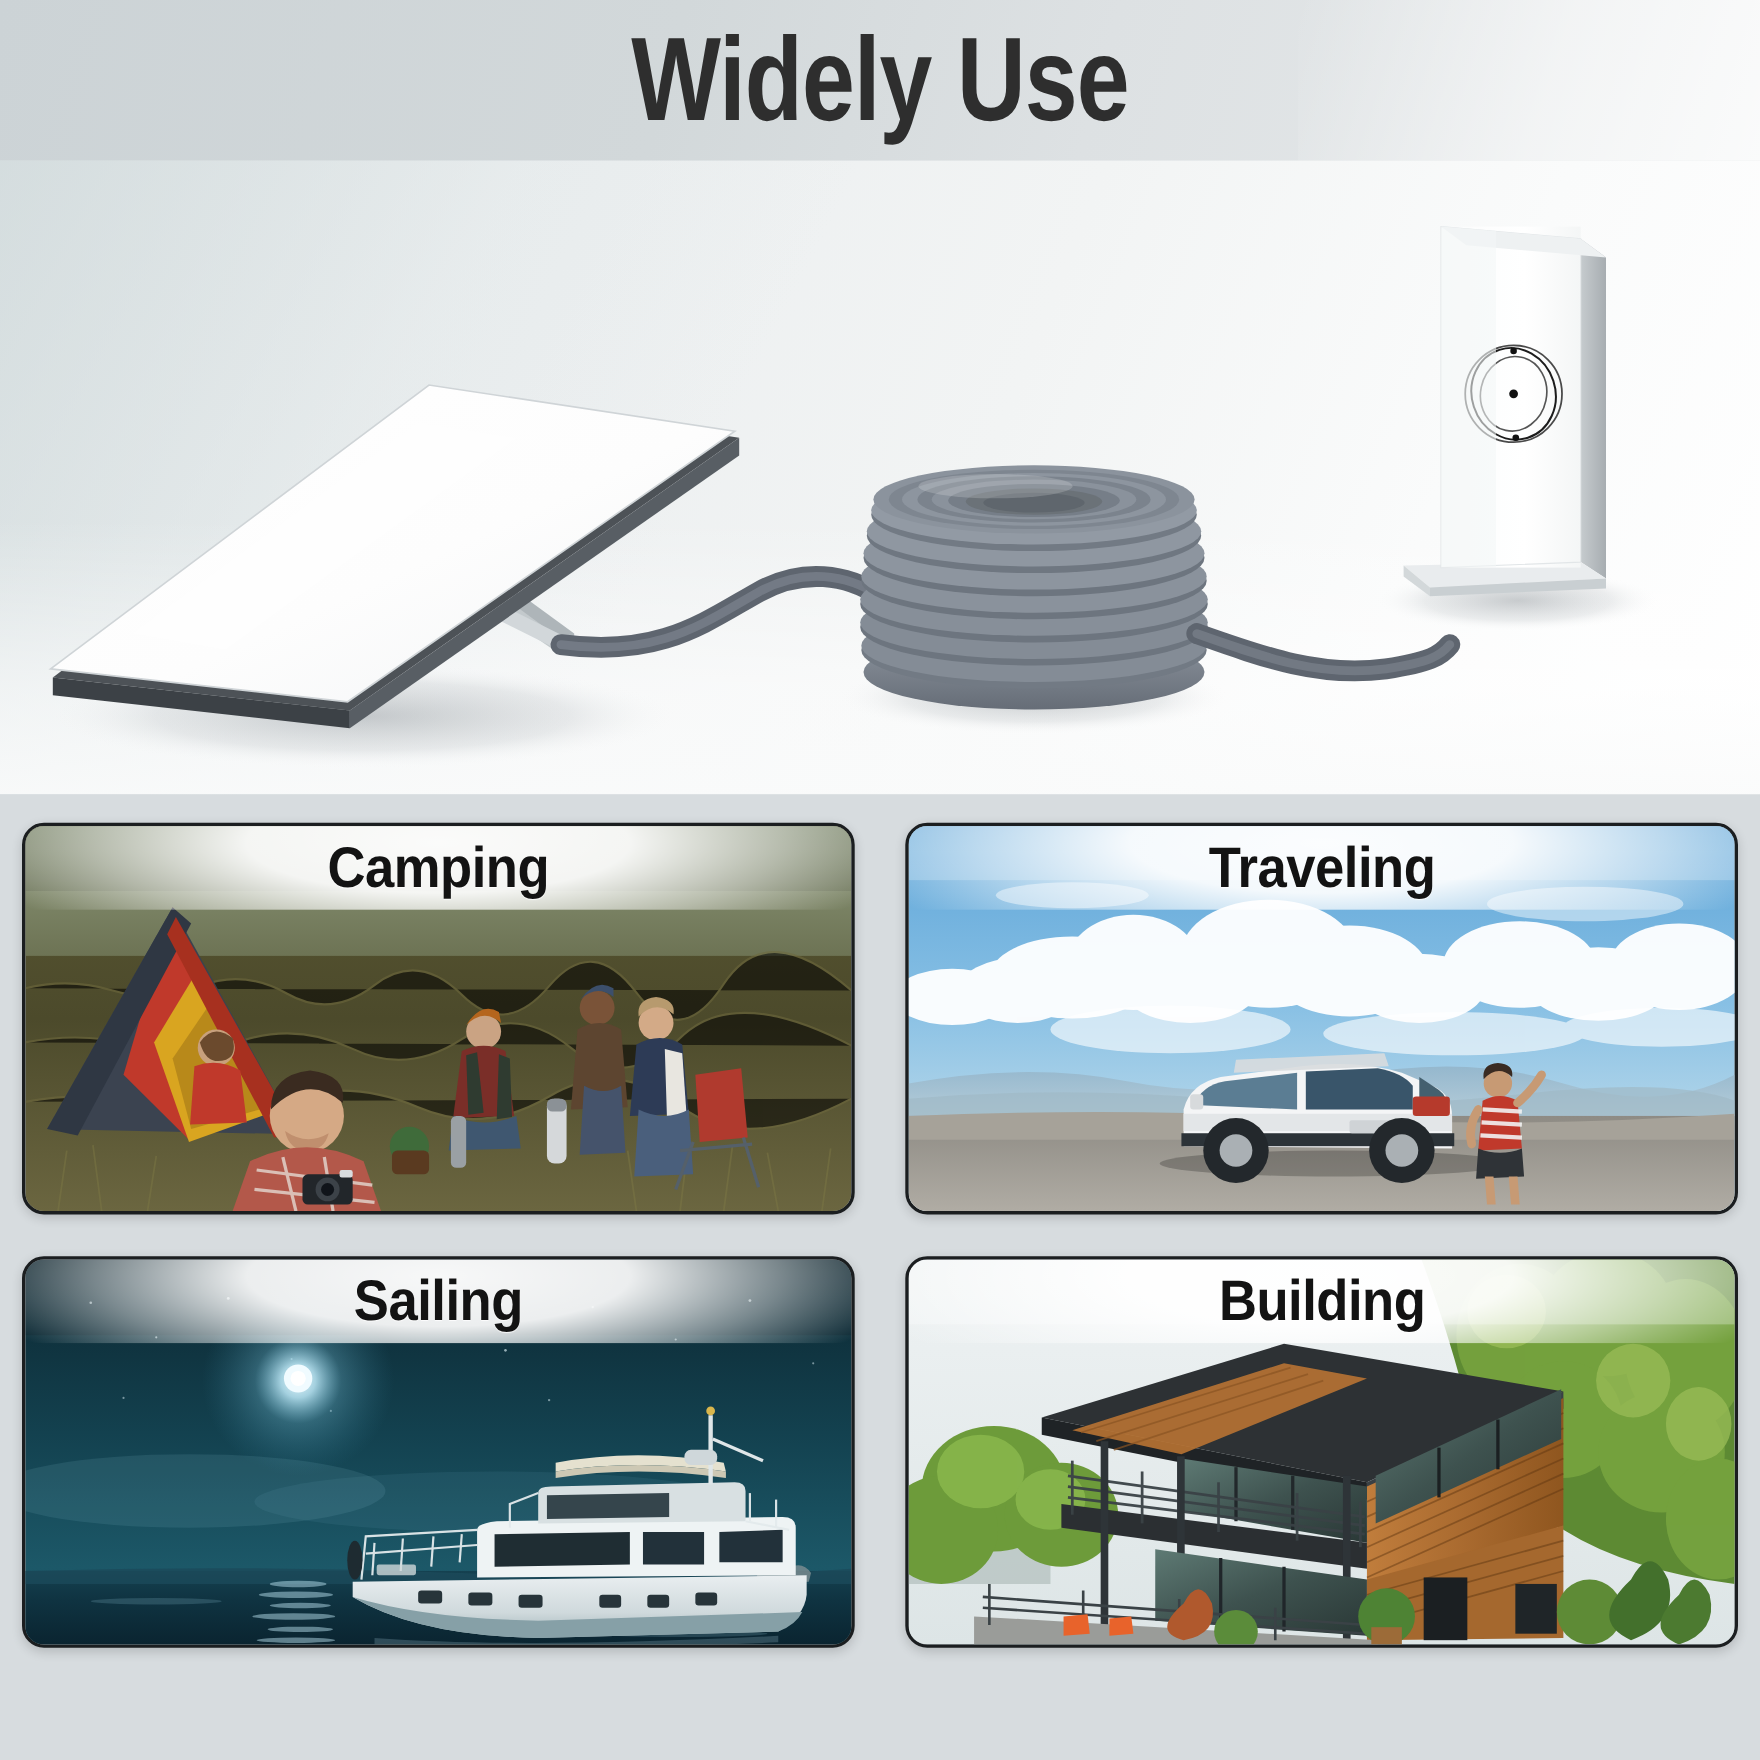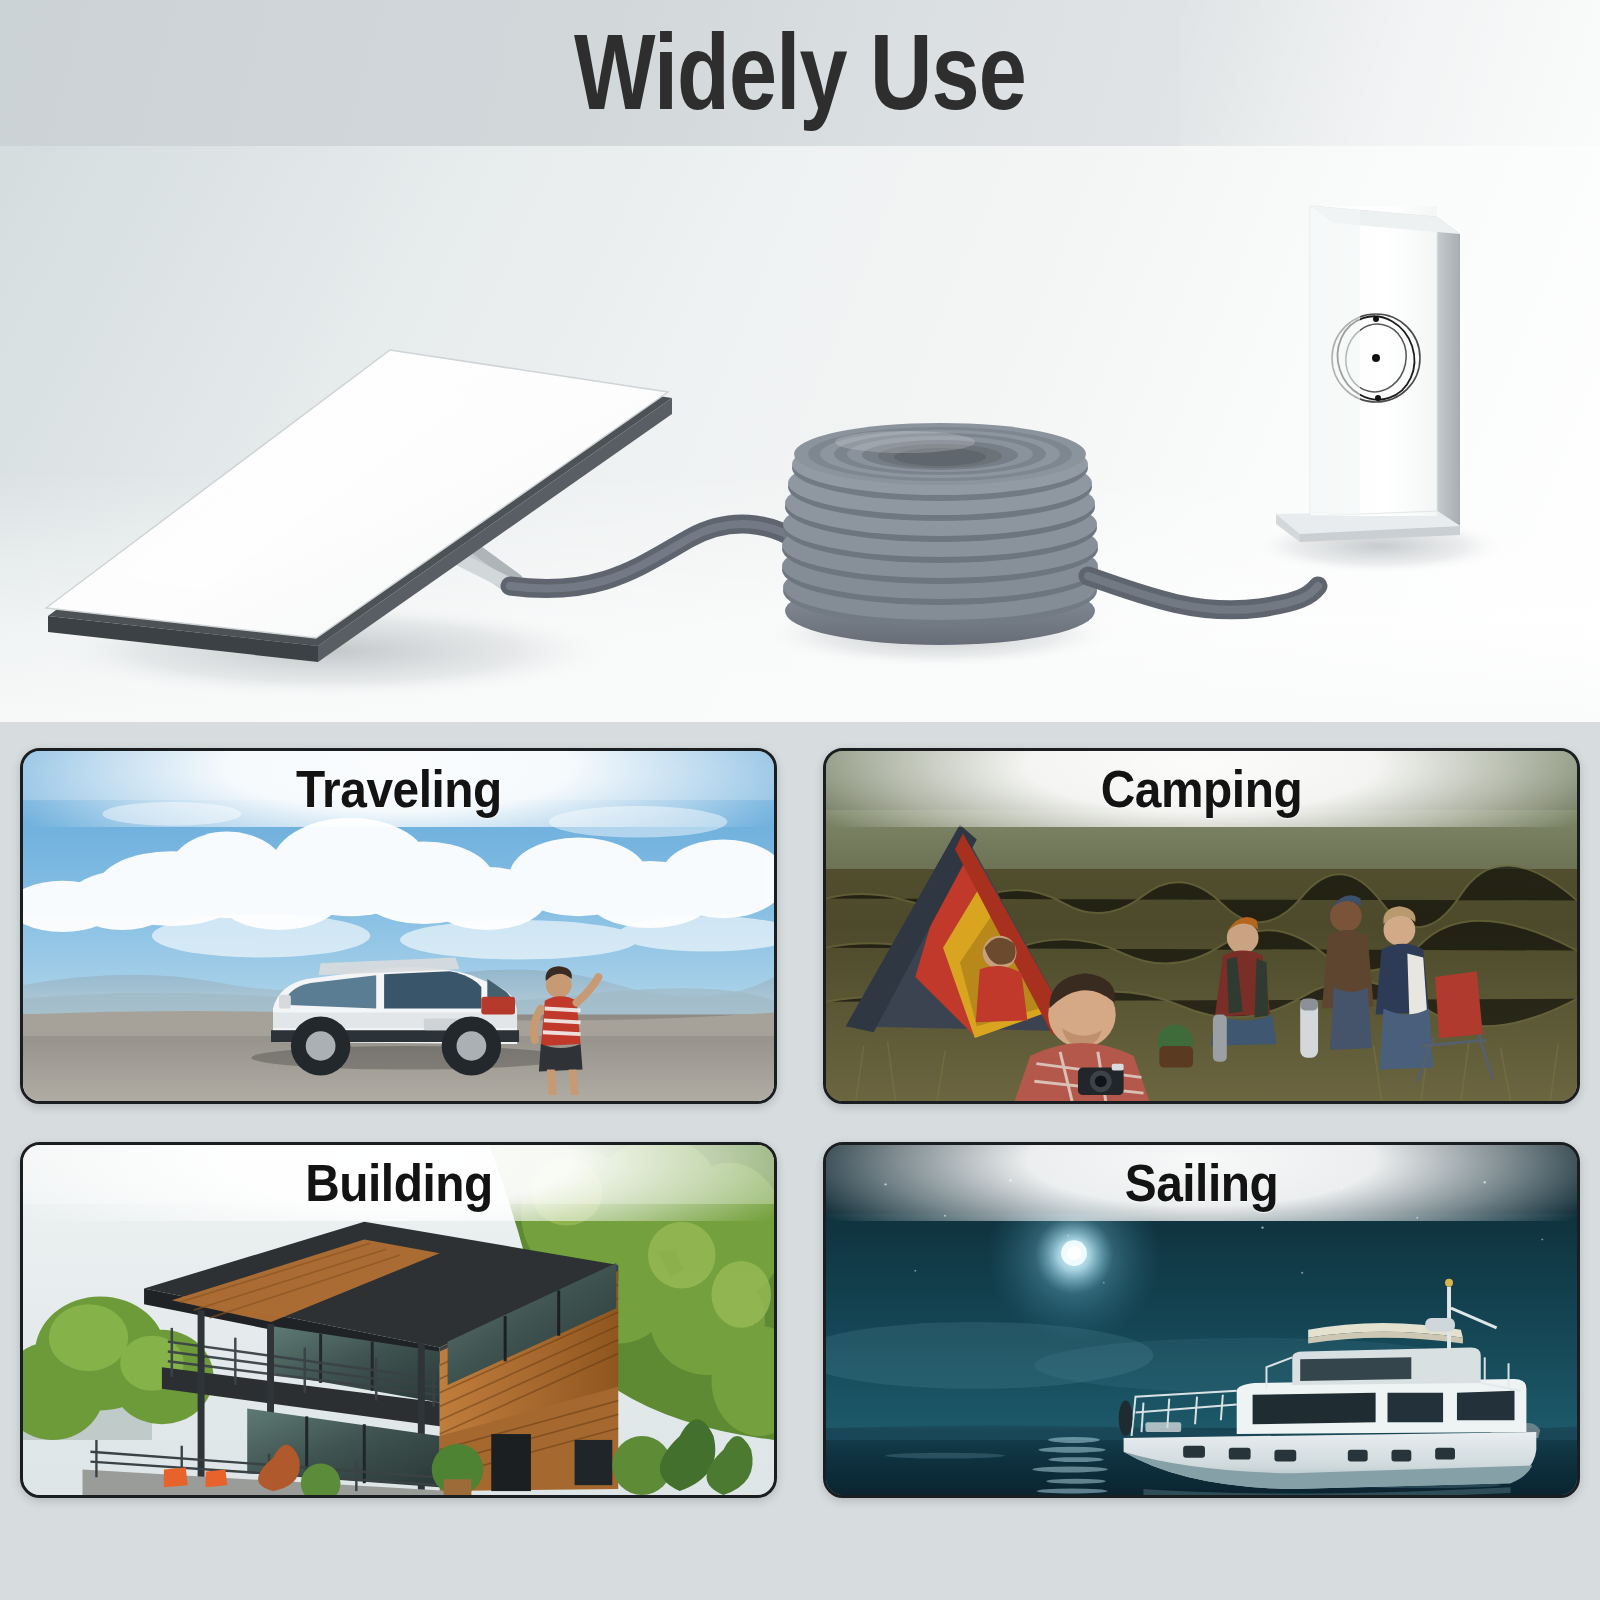--- a/index.html
+++ b/index.html
@@ -217,20 +217,125 @@
       </g>
     </svg>
   </div>
 
   <div class="cards">
 
     <div class="card">
       <div class="scene">
         <svg viewBox="0 0 757 356" preserveAspectRatio="none">
           <defs>
+            <linearGradient id="campSky" x1="0" y1="0" x2="0" y2="1">
+              <stop offset="0" stop-color="#8e9a7c"></stop>
+              <stop offset="1" stop-color="#6d7354"></stop>
+            </linearGradient>
+            <linearGradient id="campGround" x1="0" y1="0" x2="0" y2="1">
+              <stop offset="0" stop-color="#5a5733"></stop>
+              <stop offset="0.5" stop-color="#4c4a2b"></stop>
+              <stop offset="1" stop-color="#6b6640"></stop>
+            </linearGradient>
+          </defs>
+          <rect width="757" height="356" fill="url(#campGround)"></rect>
+          <rect width="757" height="120" fill="url(#campSky)"></rect>
+
+          <g stroke="#6f6a3e" stroke-width="2" opacity="0.55">
+            <path d="M0 150 Q40 140 80 152 T160 148 T240 155 T320 147 T400 156 T480 148 T560 154 T640 146 T757 152"></path>
+            <path d="M0 200 Q50 190 100 202 T200 198 T300 206 T400 197 T500 205 T600 196 T757 203"></path>
+            <path d="M0 255 Q60 244 120 257 T240 252 T360 260 T480 250 T600 259 T757 252"></path>
+          </g>
+          <g stroke="#7d7845" stroke-width="1.6" opacity="0.5">
+            <path d="M30 356 L38 300"></path>
+              <path d="M70 356 L62 295"></path>
+              <path d="M112 356 L120 305"></path>
+            <path d="M640 356 L648 296"></path>
+              <path d="M690 356 L680 302"></path>
+              <path d="M730 356 L738 298"></path>
+            <path d="M560 356 L552 300"></path>
+              <path d="M600 356 L608 290"></path>
+          </g>
+
+          <path d="M20 280 L135 75 L250 285 Z" fill="#3b4350"></path>
+          <path d="M90 230 L135 75 L200 240 L150 290 Z" fill="#c0392b"></path>
+          <path d="M118 200 L160 130 L225 265 L150 292 Z" fill="#d9a520"></path>
+          <path d="M135 215 L172 160 L215 262 L152 280 Z" fill="#b8891a"></path>
+          <path d="M20 280 L135 75 L152 90 L48 286 Z" fill="#2f3743"></path>
+          <path d="M138 84 L250 285 L228 288 L130 100 Z" fill="#a7301f"></path>
+
+          <circle cx="175" cy="205" r="17" fill="#c8a07c"></circle>
+          <path d="M160 200 q12 -18 30 -4 q4 16 -6 20 q-18 6 -24 -16" fill="#6b4a2d"></path>
+          <path d="M155 222 q22 -8 42 4 l6 48 -52 2 z" fill="#c0392b"></path>
+
+          <g>
+            <circle cx="420" cy="190" r="16" fill="#caa383"></circle>
+            <path d="M404 184 q16 -16 32 -2 l-2 -10 q-16 -10 -30 12z" fill="#b5651d"></path>
+            <path d="M400 208 q20 -10 40 0 l8 60 -56 2 z" fill="#7a2e28"></path>
+            <path d="M404 212 l10 -3 6 56 -14 2z" fill="#2f3b30"></path>
+            <path d="M434 211 l10 4 2 54 -14 2z" fill="#2f3b30"></path>
+            <path d="M392 268 q28 12 58 0 l4 30 -66 2z" fill="#3f5770"></path>
+          </g>
+          <g>
+            <circle cx="524" cy="168" r="16" fill="#7a5338"></circle>
+            <path d="M509 160 q15 -14 30 -2 l0 -8 q-16 -10 -30 10z" fill="#3c4f6b"></path>
+            <path d="M506 188 q20 -12 40 0 l6 72 -52 2z" fill="#5d4530"></path>
+            <path d="M512 240 q18 10 34 0 l4 62 -42 2z" fill="#45536b"></path>
+          </g>
+          <g>
+            <circle cx="578" cy="182" r="16" fill="#d3aa87"></circle>
+            <path d="M562 176 q16 -16 32 -2 q2 -14 -16 -16 q-18 2 -16 18z" fill="#b79a6e"></path>
+            <path d="M560 202 q22 -12 42 0 l6 64 -54 2z" fill="#2d3b56"></path>
+            <path d="M586 206 l16 4 4 58 -18 2z" fill="#e8e6e0"></path>
+            <path d="M562 262 q24 12 46 0 l4 60 -54 2z" fill="#4a5f7c"></path>
+          </g>
+
+          <path d="M614 230 l42 -6 6 64 -44 4z" fill="#b03a2e"></path>
+          <g stroke="#55606a" stroke-width="3" fill="none">
+            <path d="M612 292 L596 336"></path>
+              <path d="M658 288 L672 334"></path>
+              <path d="M600 300 L666 294"></path>
+          </g>
+
+          <rect x="478" y="252" width="18" height="60" rx="7" fill="#d5d8da"></rect>
+          <rect x="478" y="252" width="18" height="12" rx="5" fill="#8b9196"></rect>
+          <rect x="390" y="268" width="14" height="48" rx="5" fill="#9aa0a4"></rect>
+          <circle cx="352" cy="296" r="18" fill="#3f6b3a"></circle>
+          <rect x="336" y="300" width="34" height="22" rx="5" fill="#5a3a20"></rect>
+
+          <g>
+            <circle cx="258" cy="268" r="34" fill="#d5a985"></circle>
+            <path d="M225 262 q34 -34 66 -6 q4 -26 -30 -30 q-36 4 -36 36z" fill="#3a2b20"></path>
+            <path d="M238 282 q20 14 40 2 q-4 16 -20 16 q-16 0 -20 -18z" fill="#c08f6e"></path>
+            <path d="M206 310 q52 -26 104 0 l16 46 -136 0z" fill="#b3584a"></path>
+            <g stroke="#e8e2da" stroke-width="3" opacity="0.75">
+              <path d="M212 318 L318 332"></path>
+                <path d="M210 336 L320 348"></path>
+              <path d="M236 306 L248 356"></path>
+                <path d="M274 306 L282 356"></path>
+            </g>
+            <rect x="254" y="322" width="46" height="28" rx="5" fill="#22262a"></rect>
+            <circle cx="277" cy="336" r="11" fill="#3c4248"></circle>
+            <circle cx="277" cy="336" r="6" fill="#10141a"></circle>
+            <rect x="288" y="318" width="12" height="7" rx="2" fill="#d9dcde"></rect>
+          </g>
+
+          <rect width="757" height="356" fill="none"></rect>
+          <rect width="757" height="60" fill="rgba(0,0,0,0.10)"></rect>
+        </svg>
+      </div>
+      <div class="label-band">
+        <span>Camping</span>
+      </div>
+    </div>
+
+    <div class="card">
+      <div class="scene">
+        <svg viewBox="0 0 757 356" preserveAspectRatio="none">
+          <defs>
             <linearGradient id="travSky" x1="0" y1="0" x2="0" y2="1">
               <stop offset="0" stop-color="#5ea5d8"></stop>
               <stop offset="0.45" stop-color="#86bfe4"></stop>
               <stop offset="0.8" stop-color="#b7d8ea"></stop>
               <stop offset="1" stop-color="#cfe2ea"></stop>
             </linearGradient>
             <linearGradient id="travGround" x1="0" y1="0" x2="0" y2="1">
               <stop offset="0" stop-color="#8e8b84"></stop>
               <stop offset="1" stop-color="#b0aca4"></stop>
             </linearGradient>
@@ -308,268 +413,20 @@
       </div>
       <div class="label-band">
         <span>Traveling</span>
       </div>
     </div>
 
     <div class="card">
       <div class="scene">
         <svg viewBox="0 0 757 356" preserveAspectRatio="none">
           <defs>
-            <linearGradient id="campSky" x1="0" y1="0" x2="0" y2="1">
-              <stop offset="0" stop-color="#8e9a7c"></stop>
-              <stop offset="1" stop-color="#6d7354"></stop>
-            </linearGradient>
-            <linearGradient id="campGround" x1="0" y1="0" x2="0" y2="1">
-              <stop offset="0" stop-color="#5a5733"></stop>
-              <stop offset="0.5" stop-color="#4c4a2b"></stop>
-              <stop offset="1" stop-color="#6b6640"></stop>
-            </linearGradient>
-          </defs>
-          <rect width="757" height="356" fill="url(#campGround)"></rect>
-          <rect width="757" height="120" fill="url(#campSky)"></rect>
-
-          <g stroke="#6f6a3e" stroke-width="2" opacity="0.55">
-            <path d="M0 150 Q40 140 80 152 T160 148 T240 155 T320 147 T400 156 T480 148 T560 154 T640 146 T757 152"></path>
-            <path d="M0 200 Q50 190 100 202 T200 198 T300 206 T400 197 T500 205 T600 196 T757 203"></path>
-            <path d="M0 255 Q60 244 120 257 T240 252 T360 260 T480 250 T600 259 T757 252"></path>
-          </g>
-          <g stroke="#7d7845" stroke-width="1.6" opacity="0.5">
-            <path d="M30 356 L38 300"></path>
-              <path d="M70 356 L62 295"></path>
-              <path d="M112 356 L120 305"></path>
-            <path d="M640 356 L648 296"></path>
-              <path d="M690 356 L680 302"></path>
-              <path d="M730 356 L738 298"></path>
-            <path d="M560 356 L552 300"></path>
-              <path d="M600 356 L608 290"></path>
-          </g>
-
-          <path d="M20 280 L135 75 L250 285 Z" fill="#3b4350"></path>
-          <path d="M90 230 L135 75 L200 240 L150 290 Z" fill="#c0392b"></path>
-          <path d="M118 200 L160 130 L225 265 L150 292 Z" fill="#d9a520"></path>
-          <path d="M135 215 L172 160 L215 262 L152 280 Z" fill="#b8891a"></path>
-          <path d="M20 280 L135 75 L152 90 L48 286 Z" fill="#2f3743"></path>
-          <path d="M138 84 L250 285 L228 288 L130 100 Z" fill="#a7301f"></path>
-
-          <circle cx="175" cy="205" r="17" fill="#c8a07c"></circle>
-          <path d="M160 200 q12 -18 30 -4 q4 16 -6 20 q-18 6 -24 -16" fill="#6b4a2d"></path>
-          <path d="M155 222 q22 -8 42 4 l6 48 -52 2 z" fill="#c0392b"></path>
-
-          <g>
-            <circle cx="420" cy="190" r="16" fill="#caa383"></circle>
-            <path d="M404 184 q16 -16 32 -2 l-2 -10 q-16 -10 -30 12z" fill="#b5651d"></path>
-            <path d="M400 208 q20 -10 40 0 l8 60 -56 2 z" fill="#7a2e28"></path>
-            <path d="M404 212 l10 -3 6 56 -14 2z" fill="#2f3b30"></path>
-            <path d="M434 211 l10 4 2 54 -14 2z" fill="#2f3b30"></path>
-            <path d="M392 268 q28 12 58 0 l4 30 -66 2z" fill="#3f5770"></path>
-          </g>
-          <g>
-            <circle cx="524" cy="168" r="16" fill="#7a5338"></circle>
-            <path d="M509 160 q15 -14 30 -2 l0 -8 q-16 -10 -30 10z" fill="#3c4f6b"></path>
-            <path d="M506 188 q20 -12 40 0 l6 72 -52 2z" fill="#5d4530"></path>
-            <path d="M512 240 q18 10 34 0 l4 62 -42 2z" fill="#45536b"></path>
-          </g>
-          <g>
-            <circle cx="578" cy="182" r="16" fill="#d3aa87"></circle>
-            <path d="M562 176 q16 -16 32 -2 q2 -14 -16 -16 q-18 2 -16 18z" fill="#b79a6e"></path>
-            <path d="M560 202 q22 -12 42 0 l6 64 -54 2z" fill="#2d3b56"></path>
-            <path d="M586 206 l16 4 4 58 -18 2z" fill="#e8e6e0"></path>
-            <path d="M562 262 q24 12 46 0 l4 60 -54 2z" fill="#4a5f7c"></path>
-          </g>
-
-          <path d="M614 230 l42 -6 6 64 -44 4z" fill="#b03a2e"></path>
-          <g stroke="#55606a" stroke-width="3" fill="none">
-            <path d="M612 292 L596 336"></path>
-              <path d="M658 288 L672 334"></path>
-              <path d="M600 300 L666 294"></path>
-          </g>
-
-          <rect x="478" y="252" width="18" height="60" rx="7" fill="#d5d8da"></rect>
-          <rect x="478" y="252" width="18" height="12" rx="5" fill="#8b9196"></rect>
-          <rect x="390" y="268" width="14" height="48" rx="5" fill="#9aa0a4"></rect>
-          <circle cx="352" cy="296" r="18" fill="#3f6b3a"></circle>
-          <rect x="336" y="300" width="34" height="22" rx="5" fill="#5a3a20"></rect>
-
-          <g>
-            <circle cx="258" cy="268" r="34" fill="#d5a985"></circle>
-            <path d="M225 262 q34 -34 66 -6 q4 -26 -30 -30 q-36 4 -36 36z" fill="#3a2b20"></path>
-            <path d="M238 282 q20 14 40 2 q-4 16 -20 16 q-16 0 -20 -18z" fill="#c08f6e"></path>
-            <path d="M206 310 q52 -26 104 0 l16 46 -136 0z" fill="#b3584a"></path>
-            <g stroke="#e8e2da" stroke-width="3" opacity="0.75">
-              <path d="M212 318 L318 332"></path>
-                <path d="M210 336 L320 348"></path>
-              <path d="M236 306 L248 356"></path>
-                <path d="M274 306 L282 356"></path>
-            </g>
-            <rect x="254" y="322" width="46" height="28" rx="5" fill="#22262a"></rect>
-            <circle cx="277" cy="336" r="11" fill="#3c4248"></circle>
-            <circle cx="277" cy="336" r="6" fill="#10141a"></circle>
-            <rect x="288" y="318" width="12" height="7" rx="2" fill="#d9dcde"></rect>
-          </g>
-
-          <rect width="757" height="356" fill="none"></rect>
-          <rect width="757" height="60" fill="rgba(0,0,0,0.10)"></rect>
-        </svg>
-      </div>
-      <div class="label-band">
-        <span>Camping</span>
-      </div>
-    </div>
-
-    <div class="card">
-      <div class="scene">
-        <svg viewBox="0 0 757 356" preserveAspectRatio="none">
-          <defs>
-            <linearGradient id="bldSky" x1="0" y1="0" x2="0" y2="1">
-              <stop offset="0" stop-color="#eef2f3"></stop>
-              <stop offset="1" stop-color="#dde5e6"></stop>
-            </linearGradient>
-            <linearGradient id="woodG" x1="0" y1="0" x2="1" y2="0">
-              <stop offset="0" stop-color="#c07d3c"></stop>
-              <stop offset="0.5" stop-color="#a96a2f"></stop>
-              <stop offset="1" stop-color="#8f561f"></stop>
-            </linearGradient>
-            <linearGradient id="glassG" x1="0" y1="0" x2="1" y2="1">
-              <stop offset="0" stop-color="#5e7a74"></stop>
-              <stop offset="0.5" stop-color="#3e524f"></stop>
-              <stop offset="1" stop-color="#2a3836"></stop>
-            </linearGradient>
-          </defs>
-          <rect width="757" height="356" fill="url(#bldSky)"></rect>
-
-          <path d="M470 0 L757 0 L757 300 Q660 288 600 250 Q540 206 508 120 Q492 60 470 0Z" fill="#5d8a33"></path>
-          <g fill="#77a33f" opacity="0.9">
-            <ellipse cx="560" cy="70" rx="58" ry="66"></ellipse>
-            <ellipse cx="640" cy="50" rx="62" ry="58"></ellipse>
-            <ellipse cx="712" cy="88" rx="56" ry="70"></ellipse>
-            <ellipse cx="600" cy="148" rx="54" ry="54"></ellipse>
-            <ellipse cx="690" cy="178" rx="58" ry="56"></ellipse>
-            <ellipse cx="742" cy="240" rx="48" ry="56"></ellipse>
-          </g>
-          <g fill="#98bb56" opacity="0.8">
-            <ellipse cx="548" cy="48" rx="36" ry="34"></ellipse>
-            <ellipse cx="664" cy="112" rx="34" ry="34"></ellipse>
-            <ellipse cx="724" cy="152" rx="30" ry="34"></ellipse>
-          </g>
-
-          <path d="M0 236 Q60 222 130 238 L130 300 L0 300Z" fill="#b7c3c0" opacity="0.8"></path>
-
-          <g fill="#6d9b3a">
-            <ellipse cx="78" cy="212" rx="66" ry="58"></ellipse>
-            <ellipse cx="140" cy="236" rx="52" ry="48"></ellipse>
-            <ellipse cx="30" cy="250" rx="52" ry="50"></ellipse>
-          </g>
-          <g fill="#8ab84d" opacity="0.85">
-            <ellipse cx="66" cy="196" rx="40" ry="34"></ellipse>
-            <ellipse cx="130" cy="222" rx="32" ry="28"></ellipse>
-          </g>
-
-          <path d="M122 146 L344 78 L600 122 L420 206 Z" fill="#2d3134"></path>
-          <path d="M122 146 L122 162 L420 222 L420 206 Z" fill="#1f2326"></path>
-          <path d="M420 206 L420 222 L600 138 L600 122 Z" fill="#3a4044"></path>
-
-          <path d="M150 158 L344 96 L420 110 L250 180 Z" fill="#b87333" opacity="0.9"></path>
-          <g stroke="#8a5423" stroke-width="1.6" opacity="0.7">
-            <path d="M158 160 L350 100"></path>
-              <path d="M172 168 L366 106"></path>
-              <path d="M188 176 L380 112"></path>
-          </g>
-
-          <path d="M420 210 L600 128 L600 246 L420 312 Z" fill="url(#woodG)"></path>
-          <g stroke="rgba(90,50,16,0.45)" stroke-width="1.6">
-            <path d="M420 224 L600 142"></path>
-              <path d="M420 238 L600 156"></path>
-              <path d="M420 252 L600 170"></path>
-            <path d="M420 266 L600 184"></path>
-              <path d="M420 280 L600 198"></path>
-              <path d="M420 294 L600 212"></path>
-          </g>
-
-          <path d="M428 200 L598 120 L598 166 L428 244 Z" fill="url(#glassG)"></path>
-          <g stroke="#1b2022" stroke-width="3">
-            <path d="M486 174 L486 220"></path>
-              <path d="M540 148 L540 194"></path>
-          </g>
-
-          <path d="M250 184 L420 210 L420 262 L250 232 Z" fill="url(#glassG)"></path>
-          <g stroke="#22282b" stroke-width="3">
-            <path d="M300 192 L300 242"></path>
-              <path d="M352 200 L352 250"></path>
-          </g>
-
-          <path d="M140 226 L420 262 L420 286 L140 248 Z" fill="#2b2f32"></path>
-
-          <g stroke="#3a4246" stroke-width="2.5" fill="none" opacity="0.95">
-            <path d="M146 200 L418 238"></path>
-              <path d="M146 210 L418 246"></path>
-              <path d="M146 220 L418 254"></path>
-            <path d="M150 186 L150 236"></path>
-              <path d="M214 196 L214 244"></path>
-              <path d="M284 206 L284 252"></path>
-              <path d="M356 216 L356 260"></path>
-              <path d="M414 224 L414 266"></path>
-          </g>
-
-          <rect x="176" y="168" width="7" height="182" fill="#2e3438"></rect>
-          <rect x="246" y="182" width="7" height="170" fill="#2e3438"></rect>
-          <rect x="398" y="200" width="7" height="152" fill="#2e3438"></rect>
-
-          <path d="M226 268 L420 296 L420 348 L226 334 Z" fill="url(#glassG)"></path>
-          <g stroke="#20262a" stroke-width="3">
-            <path d="M286 276 L286 340"></path>
-              <path d="M344 284 L344 344"></path>
-          </g>
-
-          <path d="M420 296 L600 246 L600 350 L420 352 Z" fill="#a5682e"></path>
-          <g stroke="rgba(88,50,16,0.45)" stroke-width="1.6">
-            <path d="M420 310 L600 260"></path>
-              <path d="M420 324 L600 274"></path>
-              <path d="M420 338 L600 288"></path>
-          </g>
-          <rect x="472" y="294" width="40" height="58" fill="#1b1f22"></rect>
-          <rect x="556" y="300" width="38" height="46" fill="#1f2528"></rect>
-
-          <path d="M60 330 L430 352 L430 356 L60 356 Z" fill="#9a9c99"></path>
-          <g stroke="#3a4246" stroke-width="2.4" fill="none">
-            <path d="M68 312 L420 338"></path>
-              <path d="M68 322 L420 346"></path>
-            <path d="M74 300 L74 338"></path>
-              <path d="M160 306 L160 342"></path>
-              <path d="M248 314 L248 348"></path>
-              <path d="M336 322 L336 352"></path>
-          </g>
-
-          <path d="M142 330 l22 -2 2 18 -24 2z" fill="#e8632b"></path>
-          <path d="M184 332 l20 -2 2 16 -22 2z" fill="#e8632b"></path>
-
-          <circle cx="438" cy="330" r="26" fill="#4e8334"></circle>
-          <rect x="424" y="340" width="28" height="18" fill="#9c6b38"></rect>
-          <circle cx="300" cy="344" r="20" fill="#5b8c3a"></circle>
-          <circle cx="624" cy="326" r="30" fill="#5e8b36"></circle>
-          <path d="M662 296 q18 -34 34 0 q10 40 -34 56 q-40 -18 0 -56z" fill="#43702c"></path>
-          <path d="M706 310 q14 -28 28 0 q8 34 -28 46 q-34 -14 0 -46z" fill="#4c7a30"></path>
-
-          <path d="M252 318 q14 -26 26 0 q6 28 -26 34 q-30 -8 0 -34z" fill="#b0592d"></path>
-
-          <rect width="757" height="60" fill="rgba(255,255,255,0.28)"></rect>
-        </svg>
-      </div>
-      <div class="label-band">
-        <span>Building</span>
-      </div>
-    </div>
-
-    <div class="card">
-      <div class="scene">
-        <svg viewBox="0 0 757 356" preserveAspectRatio="none">
-          <defs>
             <linearGradient id="nightSky" x1="0" y1="0" x2="0" y2="1">
               <stop offset="0" stop-color="#0c2630"></stop>
               <stop offset="0.45" stop-color="#13414f"></stop>
               <stop offset="0.8" stop-color="#1c5868"></stop>
               <stop offset="1" stop-color="#154a58"></stop>
             </linearGradient>
             <linearGradient id="nightSea" x1="0" y1="0" x2="0" y2="1">
               <stop offset="0" stop-color="#154150"></stop>
               <stop offset="0.4" stop-color="#0f3341"></stop>
               <stop offset="1" stop-color="#0a2430"></stop>
@@ -682,14 +539,157 @@
           </g>
 
           <rect width="757" height="70" fill="rgba(4,20,28,0.25)"></rect>
         </svg>
       </div>
       <div class="label-band">
         <span>Sailing</span>
       </div>
     </div>
 
+    <div class="card">
+      <div class="scene">
+        <svg viewBox="0 0 757 356" preserveAspectRatio="none">
+          <defs>
+            <linearGradient id="bldSky" x1="0" y1="0" x2="0" y2="1">
+              <stop offset="0" stop-color="#eef2f3"></stop>
+              <stop offset="1" stop-color="#dde5e6"></stop>
+            </linearGradient>
+            <linearGradient id="woodG" x1="0" y1="0" x2="1" y2="0">
+              <stop offset="0" stop-color="#c07d3c"></stop>
+              <stop offset="0.5" stop-color="#a96a2f"></stop>
+              <stop offset="1" stop-color="#8f561f"></stop>
+            </linearGradient>
+            <linearGradient id="glassG" x1="0" y1="0" x2="1" y2="1">
+              <stop offset="0" stop-color="#5e7a74"></stop>
+              <stop offset="0.5" stop-color="#3e524f"></stop>
+              <stop offset="1" stop-color="#2a3836"></stop>
+            </linearGradient>
+          </defs>
+          <rect width="757" height="356" fill="url(#bldSky)"></rect>
+
+          <path d="M470 0 L757 0 L757 300 Q660 288 600 250 Q540 206 508 120 Q492 60 470 0Z" fill="#5d8a33"></path>
+          <g fill="#77a33f" opacity="0.9">
+            <ellipse cx="560" cy="70" rx="58" ry="66"></ellipse>
+            <ellipse cx="640" cy="50" rx="62" ry="58"></ellipse>
+            <ellipse cx="712" cy="88" rx="56" ry="70"></ellipse>
+            <ellipse cx="600" cy="148" rx="54" ry="54"></ellipse>
+            <ellipse cx="690" cy="178" rx="58" ry="56"></ellipse>
+            <ellipse cx="742" cy="240" rx="48" ry="56"></ellipse>
+          </g>
+          <g fill="#98bb56" opacity="0.8">
+            <ellipse cx="548" cy="48" rx="36" ry="34"></ellipse>
+            <ellipse cx="664" cy="112" rx="34" ry="34"></ellipse>
+            <ellipse cx="724" cy="152" rx="30" ry="34"></ellipse>
+          </g>
+
+          <path d="M0 236 Q60 222 130 238 L130 300 L0 300Z" fill="#b7c3c0" opacity="0.8"></path>
+
+          <g fill="#6d9b3a">
+            <ellipse cx="78" cy="212" rx="66" ry="58"></ellipse>
+            <ellipse cx="140" cy="236" rx="52" ry="48"></ellipse>
+            <ellipse cx="30" cy="250" rx="52" ry="50"></ellipse>
+          </g>
+          <g fill="#8ab84d" opacity="0.85">
+            <ellipse cx="66" cy="196" rx="40" ry="34"></ellipse>
+            <ellipse cx="130" cy="222" rx="32" ry="28"></ellipse>
+          </g>
+
+          <path d="M122 146 L344 78 L600 122 L420 206 Z" fill="#2d3134"></path>
+          <path d="M122 146 L122 162 L420 222 L420 206 Z" fill="#1f2326"></path>
+          <path d="M420 206 L420 222 L600 138 L600 122 Z" fill="#3a4044"></path>
+
+          <path d="M150 158 L344 96 L420 110 L250 180 Z" fill="#b87333" opacity="0.9"></path>
+          <g stroke="#8a5423" stroke-width="1.6" opacity="0.7">
+            <path d="M158 160 L350 100"></path>
+              <path d="M172 168 L366 106"></path>
+              <path d="M188 176 L380 112"></path>
+          </g>
+
+          <path d="M420 210 L600 128 L600 246 L420 312 Z" fill="url(#woodG)"></path>
+          <g stroke="rgba(90,50,16,0.45)" stroke-width="1.6">
+            <path d="M420 224 L600 142"></path>
+              <path d="M420 238 L600 156"></path>
+              <path d="M420 252 L600 170"></path>
+            <path d="M420 266 L600 184"></path>
+              <path d="M420 280 L600 198"></path>
+              <path d="M420 294 L600 212"></path>
+          </g>
+
+          <path d="M428 200 L598 120 L598 166 L428 244 Z" fill="url(#glassG)"></path>
+          <g stroke="#1b2022" stroke-width="3">
+            <path d="M486 174 L486 220"></path>
+              <path d="M540 148 L540 194"></path>
+          </g>
+
+          <path d="M250 184 L420 210 L420 262 L250 232 Z" fill="url(#glassG)"></path>
+          <g stroke="#22282b" stroke-width="3">
+            <path d="M300 192 L300 242"></path>
+              <path d="M352 200 L352 250"></path>
+          </g>
+
+          <path d="M140 226 L420 262 L420 286 L140 248 Z" fill="#2b2f32"></path>
+
+          <g stroke="#3a4246" stroke-width="2.5" fill="none" opacity="0.95">
+            <path d="M146 200 L418 238"></path>
+              <path d="M146 210 L418 246"></path>
+              <path d="M146 220 L418 254"></path>
+            <path d="M150 186 L150 236"></path>
+              <path d="M214 196 L214 244"></path>
+              <path d="M284 206 L284 252"></path>
+              <path d="M356 216 L356 260"></path>
+              <path d="M414 224 L414 266"></path>
+          </g>
+
+          <rect x="176" y="168" width="7" height="182" fill="#2e3438"></rect>
+          <rect x="246" y="182" width="7" height="170" fill="#2e3438"></rect>
+          <rect x="398" y="200" width="7" height="152" fill="#2e3438"></rect>
+
+          <path d="M226 268 L420 296 L420 348 L226 334 Z" fill="url(#glassG)"></path>
+          <g stroke="#20262a" stroke-width="3">
+            <path d="M286 276 L286 340"></path>
+              <path d="M344 284 L344 344"></path>
+          </g>
+
+          <path d="M420 296 L600 246 L600 350 L420 352 Z" fill="#a5682e"></path>
+          <g stroke="rgba(88,50,16,0.45)" stroke-width="1.6">
+            <path d="M420 310 L600 260"></path>
+              <path d="M420 324 L600 274"></path>
+              <path d="M420 338 L600 288"></path>
+          </g>
+          <rect x="472" y="294" width="40" height="58" fill="#1b1f22"></rect>
+          <rect x="556" y="300" width="38" height="46" fill="#1f2528"></rect>
+
+          <path d="M60 330 L430 352 L430 356 L60 356 Z" fill="#9a9c99"></path>
+          <g stroke="#3a4246" stroke-width="2.4" fill="none">
+            <path d="M68 312 L420 338"></path>
+              <path d="M68 322 L420 346"></path>
+            <path d="M74 300 L74 338"></path>
+              <path d="M160 306 L160 342"></path>
+              <path d="M248 314 L248 348"></path>
+              <path d="M336 322 L336 352"></path>
+          </g>
+
+          <path d="M142 330 l22 -2 2 18 -24 2z" fill="#e8632b"></path>
+          <path d="M184 332 l20 -2 2 16 -22 2z" fill="#e8632b"></path>
+
+          <circle cx="438" cy="330" r="26" fill="#4e8334"></circle>
+          <rect x="424" y="340" width="28" height="18" fill="#9c6b38"></rect>
+          <circle cx="300" cy="344" r="20" fill="#5b8c3a"></circle>
+          <circle cx="624" cy="326" r="30" fill="#5e8b36"></circle>
+          <path d="M662 296 q18 -34 34 0 q10 40 -34 56 q-40 -18 0 -56z" fill="#43702c"></path>
+          <path d="M706 310 q14 -28 28 0 q8 34 -28 46 q-34 -14 0 -46z" fill="#4c7a30"></path>
+
+          <path d="M252 318 q14 -26 26 0 q6 28 -26 34 q-30 -8 0 -34z" fill="#b0592d"></path>
+
+          <rect width="757" height="60" fill="rgba(255,255,255,0.28)"></rect>
+        </svg>
+      </div>
+      <div class="label-band">
+        <span>Building</span>
+      </div>
+    </div>
+
   </div>
 </div>
 
 </body></html>

